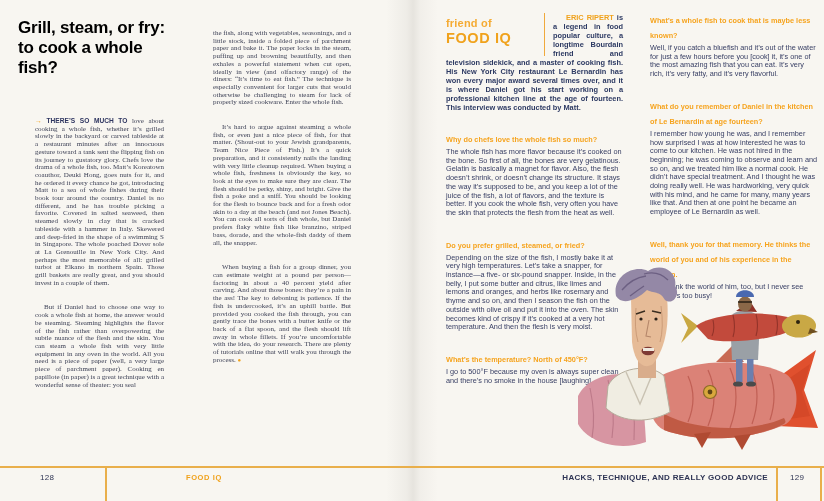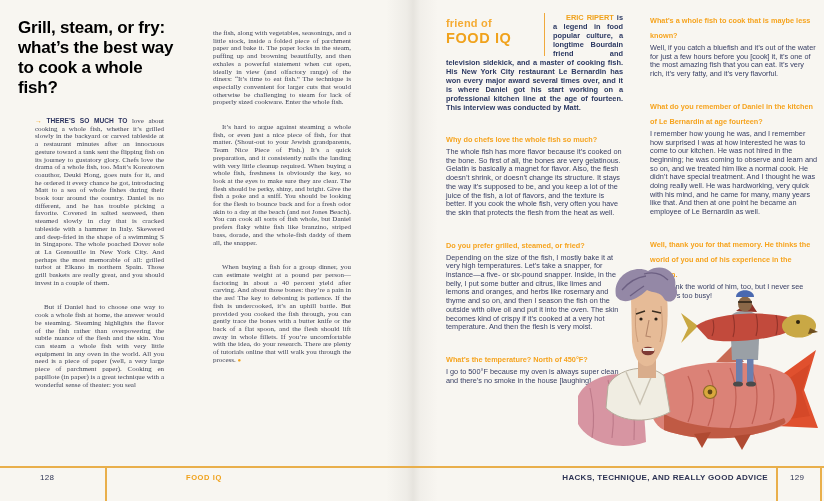--- a/index.html
+++ b/index.html
@@ -45,21 +45,20 @@
   .illus{left:548px;top:264px;width:272px;height:200px;z-index:5;}
 </style>
 </head>
 <body>
 
 <div>
   <div class="abs gutter"></div>
 
   <h1 class="abs title">
     <div>Grill, steam, or fry:</div>
-    <div>what’s the best way</div>
     <div>to cook a whole</div>
     <div>fish?</div>
   </h1>
 
   <div class="abs col col1">
     <p><span class="arrow">→</span> <span class="lead">THERE’S SO MUCH TO</span> <span>love about cooking a whole fish, whether it’s grilled slowly in the backyard or carved tableside at a restaurant minutes after an innocuous gesture toward a tank sent the flipping fish on its journey to gustatory glory. Chefs love the drama of a whole fish, too. Matt’s Koreatown coauthor, Deuki Hong, goes nuts for it, and he ordered it every chance he got, introducing Matt to a sea of whole fishes during their book tour around the country. Daniel is no different, and he has trouble picking a favorite. Covered in salted seaweed, then steamed slowly in clay that is cracked tableside with a hammer in Italy. Skewered and deep-fried in the shape of a swimming S in Singapore. The whole poached Dover sole at La Grenouille in New York City. And perhaps the most memorable of all: grilled turbot at Elkano in northern Spain. Those grill baskets are really great, and you should invest in a couple of them.</span></p>
     <p class="ind">But if Daniel had to choose one way to cook a whole fish at home, the answer would be steaming. Steaming highlights the flavor of the fish rather than overpowering the subtle nuance of the flesh and the skin. You can steam a whole fish with very little equipment in any oven in the world. All you need is a piece of paper (well, a very large piece of parchment paper). Cooking en papillote (in paper) is a great technique with a wonderful sense of theater: you seal</p>
   </div>
 
   <div class="abs col col2">

